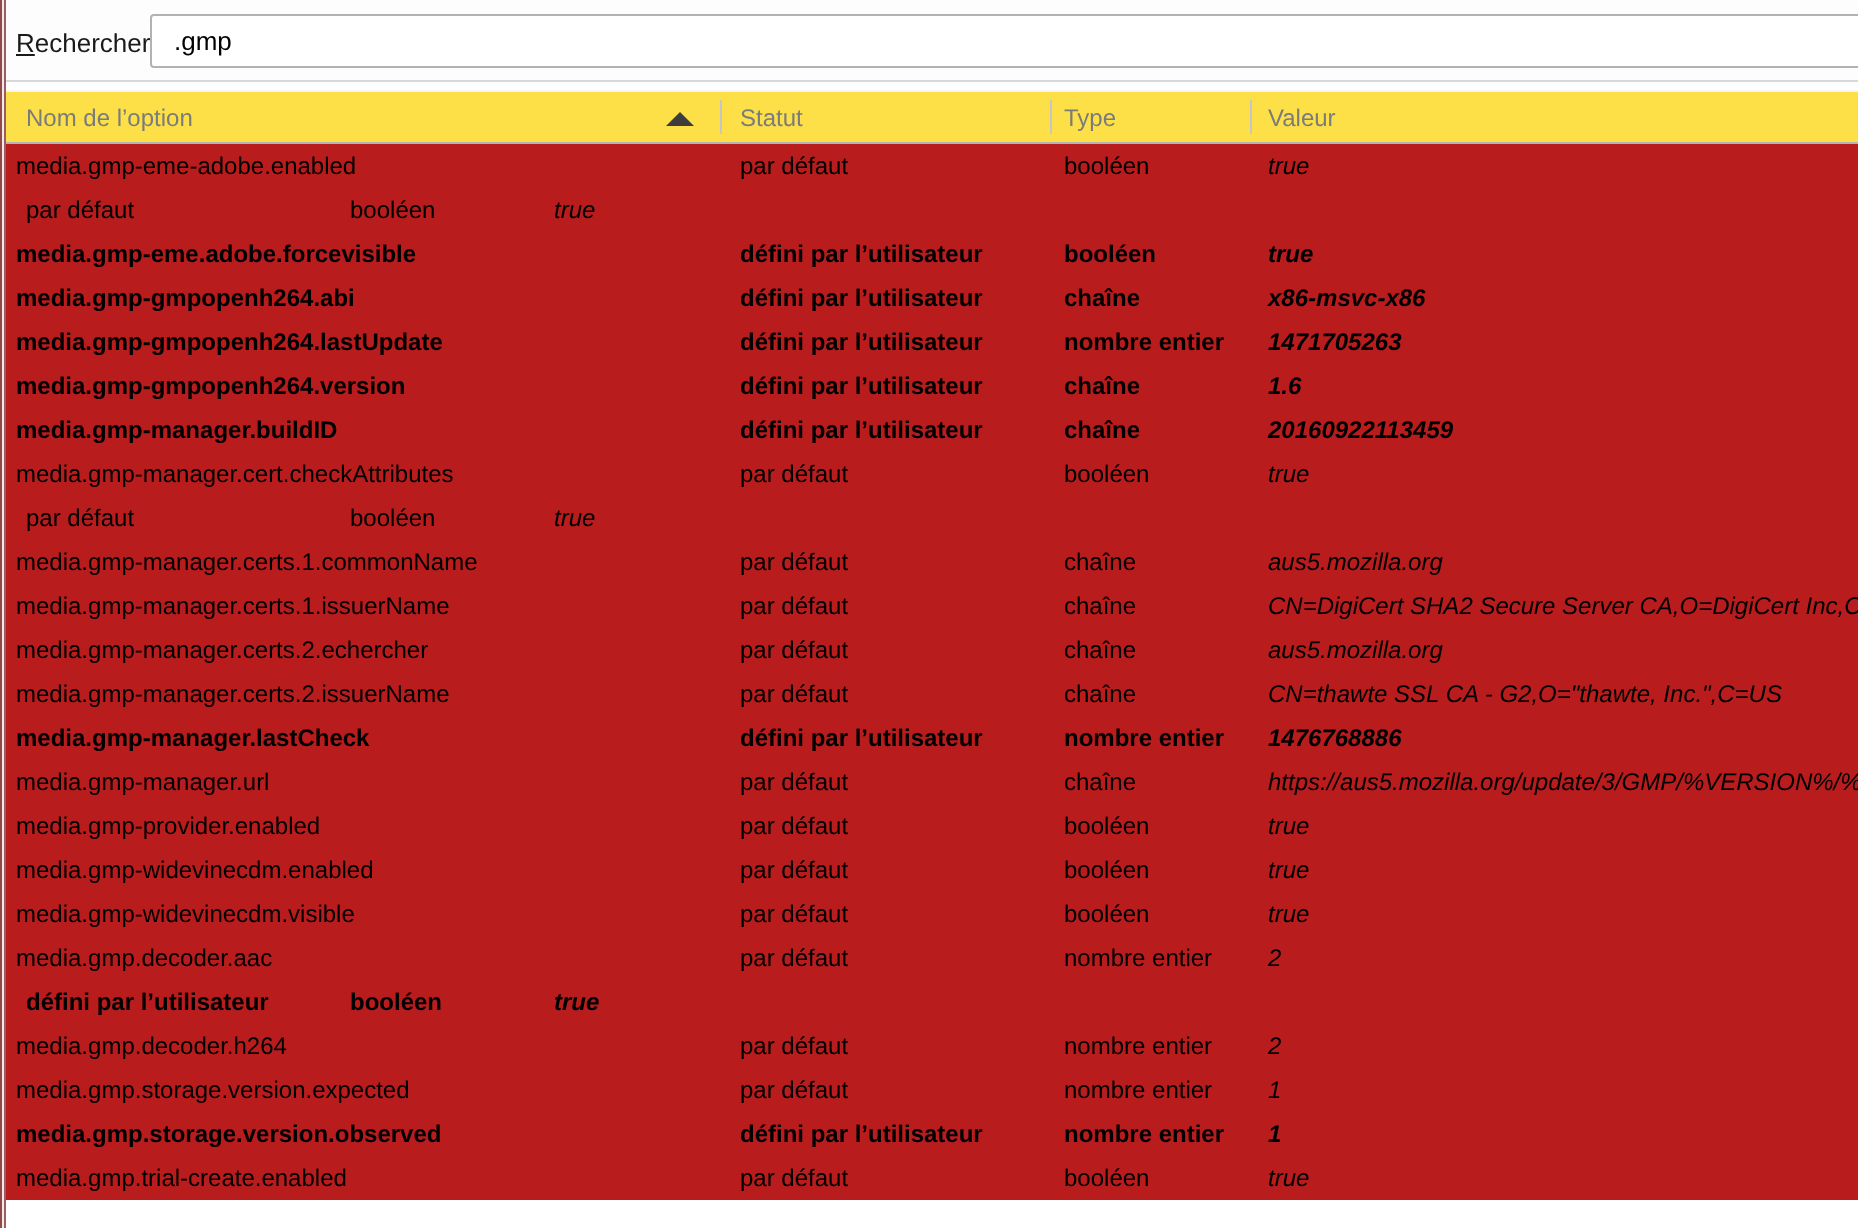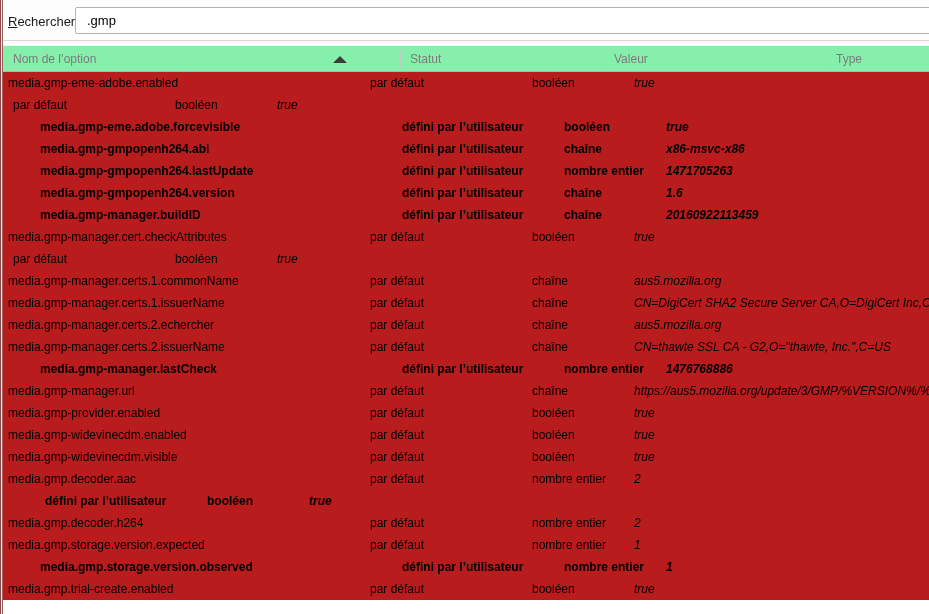--- a/index.html
+++ b/index.html
@@ -16,67 +16,67 @@
     background: #fdfdfd; border-bottom: 1px solid #d8d8d8; }
   .search-label { position: absolute; left: 5px; top: 14px; font-size: 13px; color: #1a1a1a; white-space: nowrap; }
   .search-label .ak { text-decoration: underline; }
   .search-input { position: absolute; left: 72px; top: 7px; width: 870px; height: 27px;
     border: 1px solid #b2b2b2; border-radius: 2px; background: #ffffff;
     font-family: "Liberation Sans", "DejaVu Sans", sans-serif; font-size: 13px; color: #000;
     padding: 0 0 0 11px; outline: none; }
 
   
   .table-header { position: absolute; left: 3px; top: 45px; width: 926px; height: 27px;
-    background: #86efac; border-top: 1px solid #f5f5f5; border-bottom: 1px solid #b4b4b4;
-    display: flex; color: #7b7b7b; font-size: 12px; gap: 40px; }
+    background: #fde047; border-top: 1px solid #f5f5f5; border-bottom: 1px solid #b4b4b4;
+    display: flex; color: #7b7b7b; font-size: 12px; }
   .hcell { position: relative; display: flex; align-items: center; overflow: hidden; white-space: nowrap; }
   .hcell.sep::before { content: ""; position: absolute; left: 0; top: 4px; bottom: 4px; width: 1px; background: #c6c6c6; }
   .h-name   { width: 357px; padding-left: 10px; }
   .h-statut { width: 165px; padding-left: 10px; text-align: right; }
   .h-type   { width: 100px; padding-left: 7px; }
   .h-valeur { flex: 1; padding-left: 9px; }
   .sort-arrow { position: absolute; right: 13px; top: 10px; width: 0; height: 0;
     border-left: 7px solid transparent; border-right: 7px solid transparent;
     border-bottom: 7px solid #3c3c3c; }
 
   
   .table-body { position: absolute; left: 3px; top: 72px; width: 926px; }
   .row { display: flex; height: 22px; line-height: 22px; font-size: 12px; color: #000; background: #b91c1c; }
   .cell { overflow: hidden; white-space: nowrap; }
   .c-name   { width: 357px; padding-left: 5px; }
   .c-statut { width: 165px; padding-left: 10px; }
   .c-type   { width: 100px; padding-left: 7px; }
   .c-valeur { flex: 1; padding-left: 9px; font-style: italic; }
-  .row.user-set { font-weight: 700; padding-left: 32px; }
+  .row.user-set { font-weight: 700; }
 </style>
 </head>
 <body>
 
 <div class="viewport">
   <div class="left-edge"></div>
 
   <div class="toolbar">
     <span class="search-label"><span class="ak">R</span><span>echercher :</span></span>
     <input class="search-input" type="text" value=".gmp" style="">
   </div>
 
   <div class="table-header">
     <div class="hcell h-name">
       <span>Nom de l’option</span>
       <span class="sort-arrow"></span>
     </div>
     <div class="hcell h-statut sep">
       <span>Statut</span>
     </div>
+    <div class="hcell h-type sep">
+      <span>Type</span>
+    </div>
     <div class="hcell h-valeur sep">
       <span>Valeur</span>
     </div>
-    <div class="hcell h-type sep">
-      <span>Type</span>
-    </div>
   </div>
 
   <div class="table-body">
     <div class="row">
       <div class="cell c-name">media.gmp-eme-adobe.enabled</div>
       <div class="cell c-statut">par défaut</div>
       <div class="cell c-type">booléen</div>
       <div class="cell c-valeur">true</div>
     </div>
 

